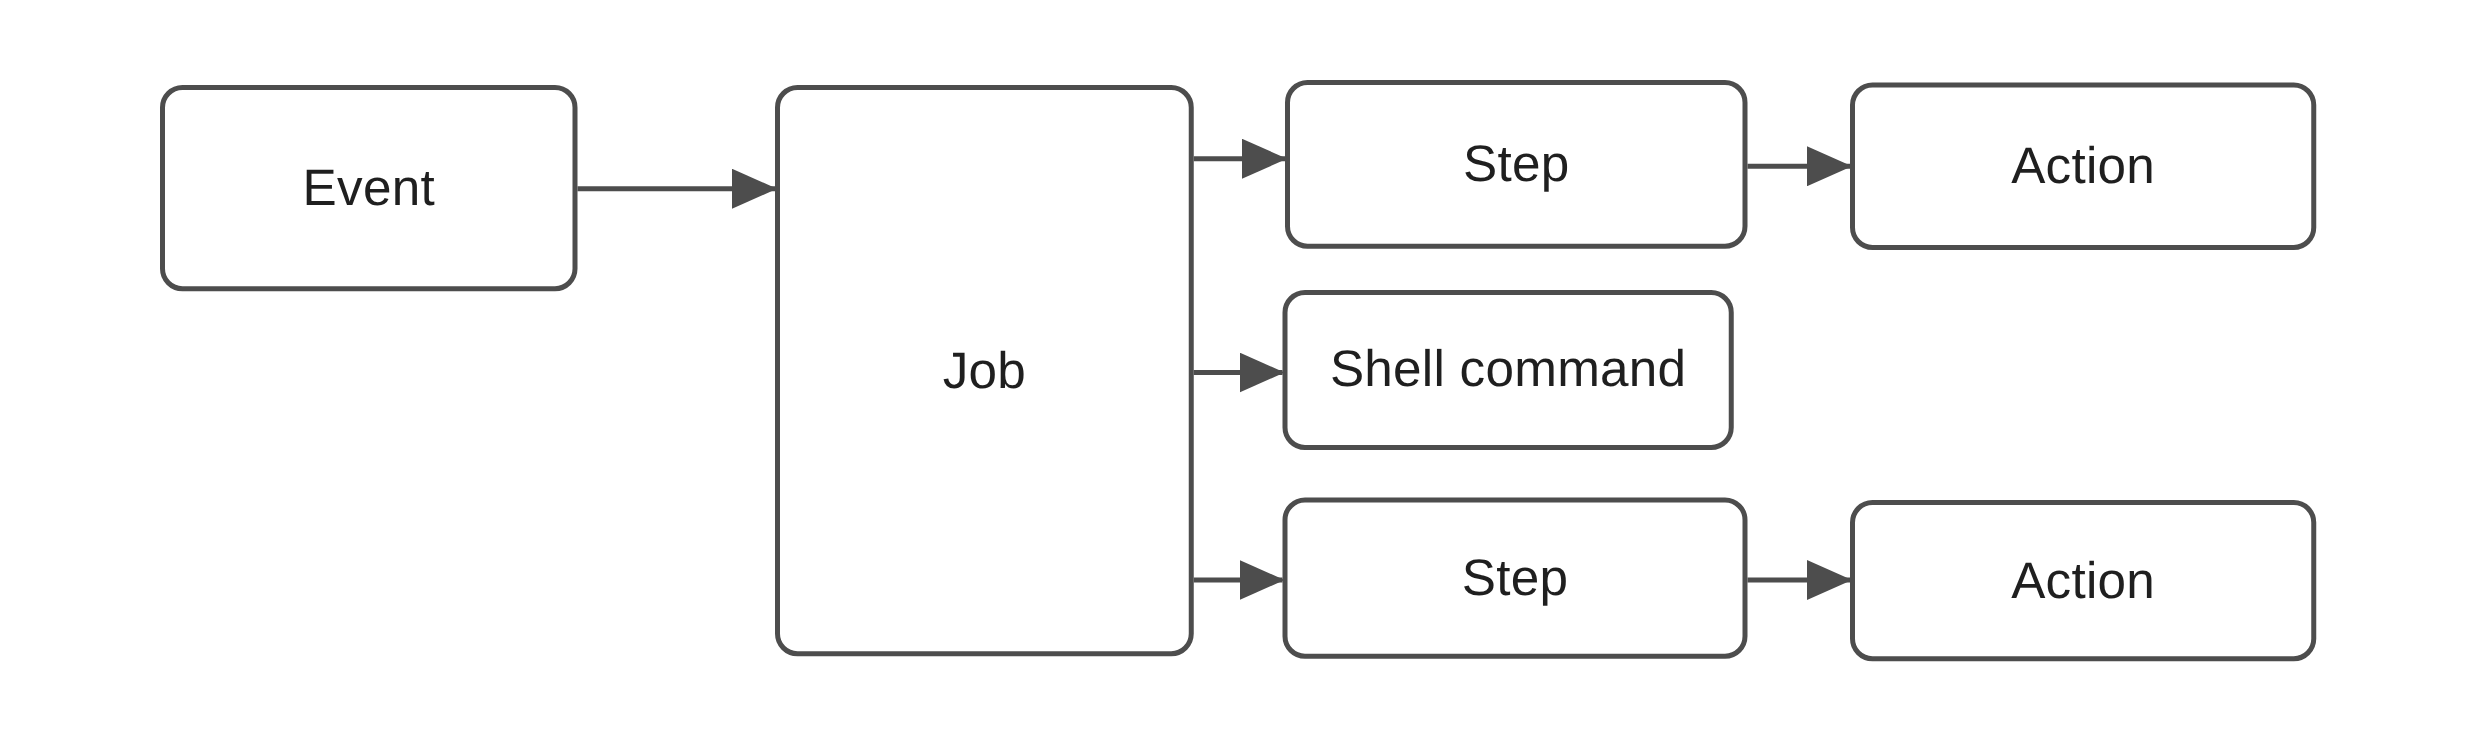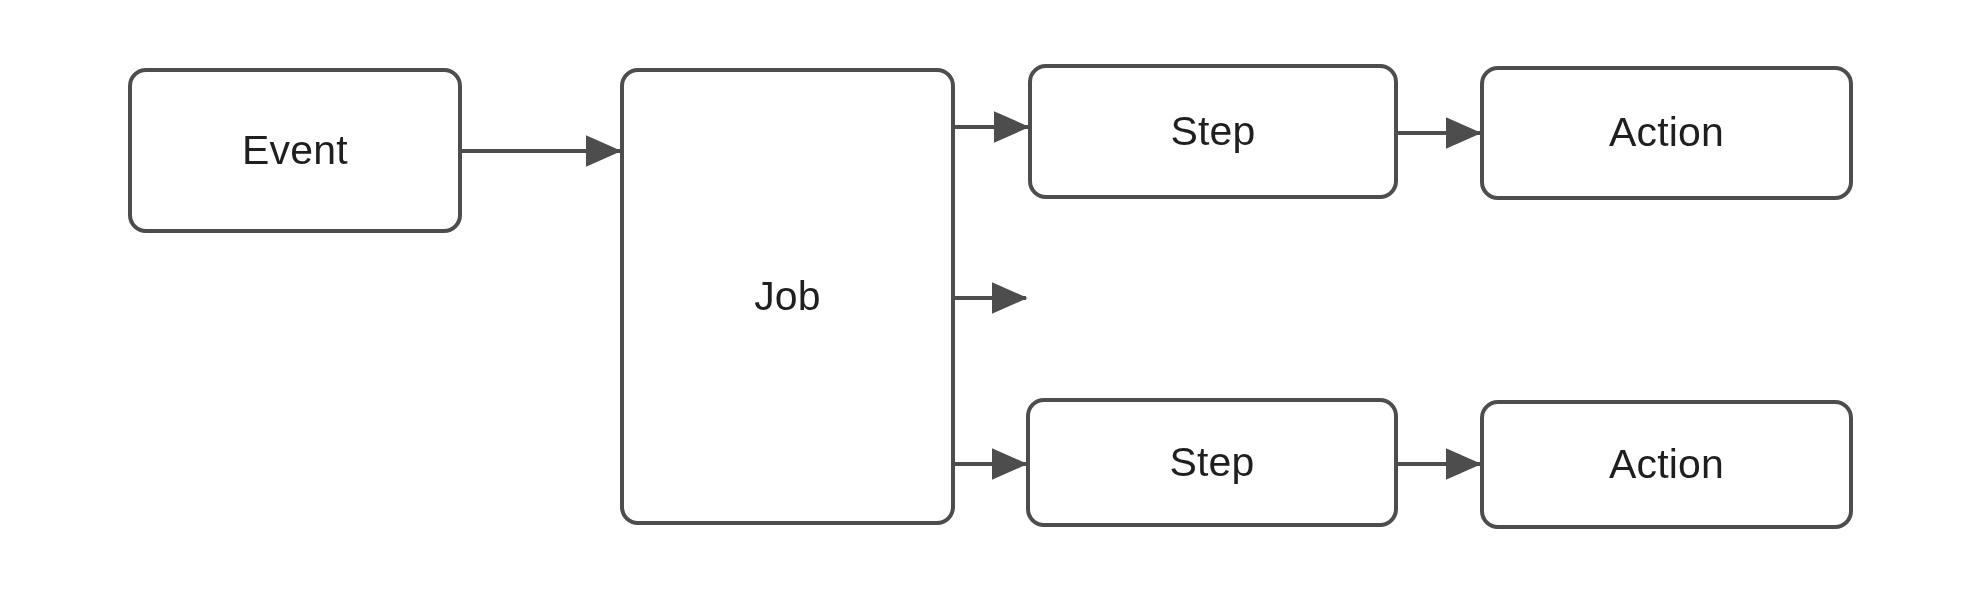--- a/index.html
+++ b/index.html
@@ -77,20 +77,23 @@
   </div>
 
   <div class="node" style="left: 1028px; top: 64px; width: 370px; height: 135px; border-color: rgb(77, 77, 77); background: rgb(255, 255, 255); color: rgb(31, 31, 31);">
     <span class="node-label">Step</span>
   </div>
 
   <div class="node" style="left: 1480px; top: 66px; width: 373px; height: 134px; border-color: rgb(77, 77, 77); background: rgb(255, 255, 255); color: rgb(31, 31, 31);">
     <span class="node-label">Action</span>
   </div>
 
+  <div class="node" style="left: 1026px; top: 232px; width: 361px; height: 128px; border-color: rgb(77, 77, 77); background: rgb(255, 255, 255); color: rgb(31, 31, 31);">
+    <span class="node-label">Shell command</span>
+  </div>
 
   <div class="node" style="left: 1026px; top: 398px; width: 372px; height: 129px; border-color: rgb(77, 77, 77); background: rgb(255, 255, 255); color: rgb(31, 31, 31);">
     <span class="node-label">Step</span>
   </div>
 
   <div class="node" style="left: 1480px; top: 400px; width: 373px; height: 129px; border-color: rgb(77, 77, 77); background: rgb(255, 255, 255); color: rgb(31, 31, 31);">
     <span class="node-label">Action</span>
   </div>
 
 </div>

